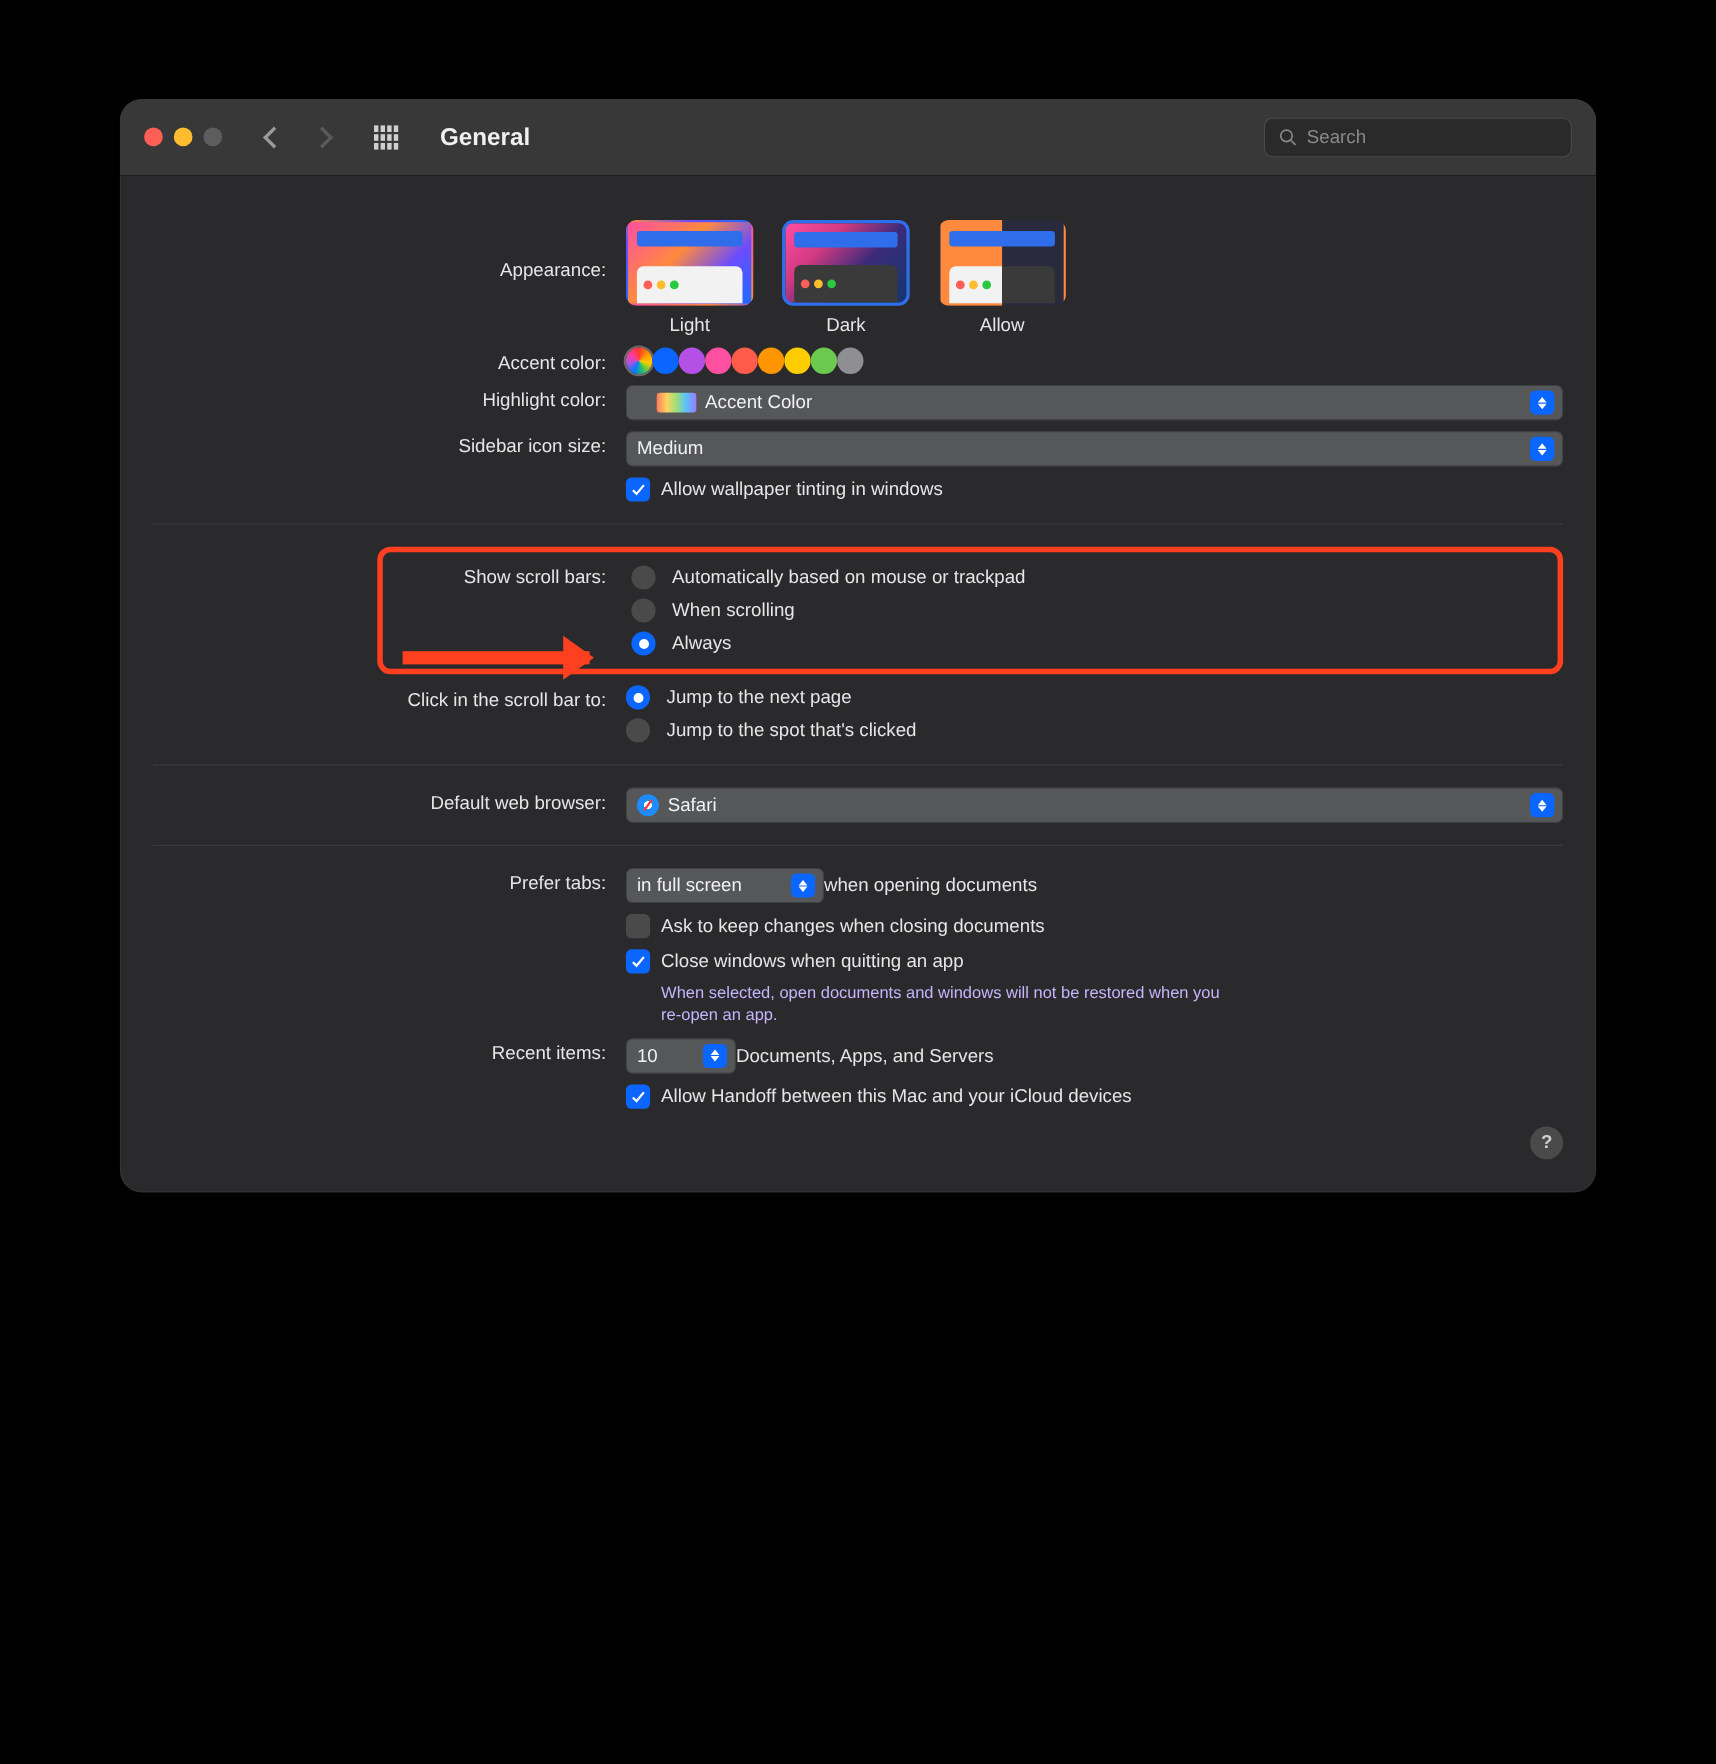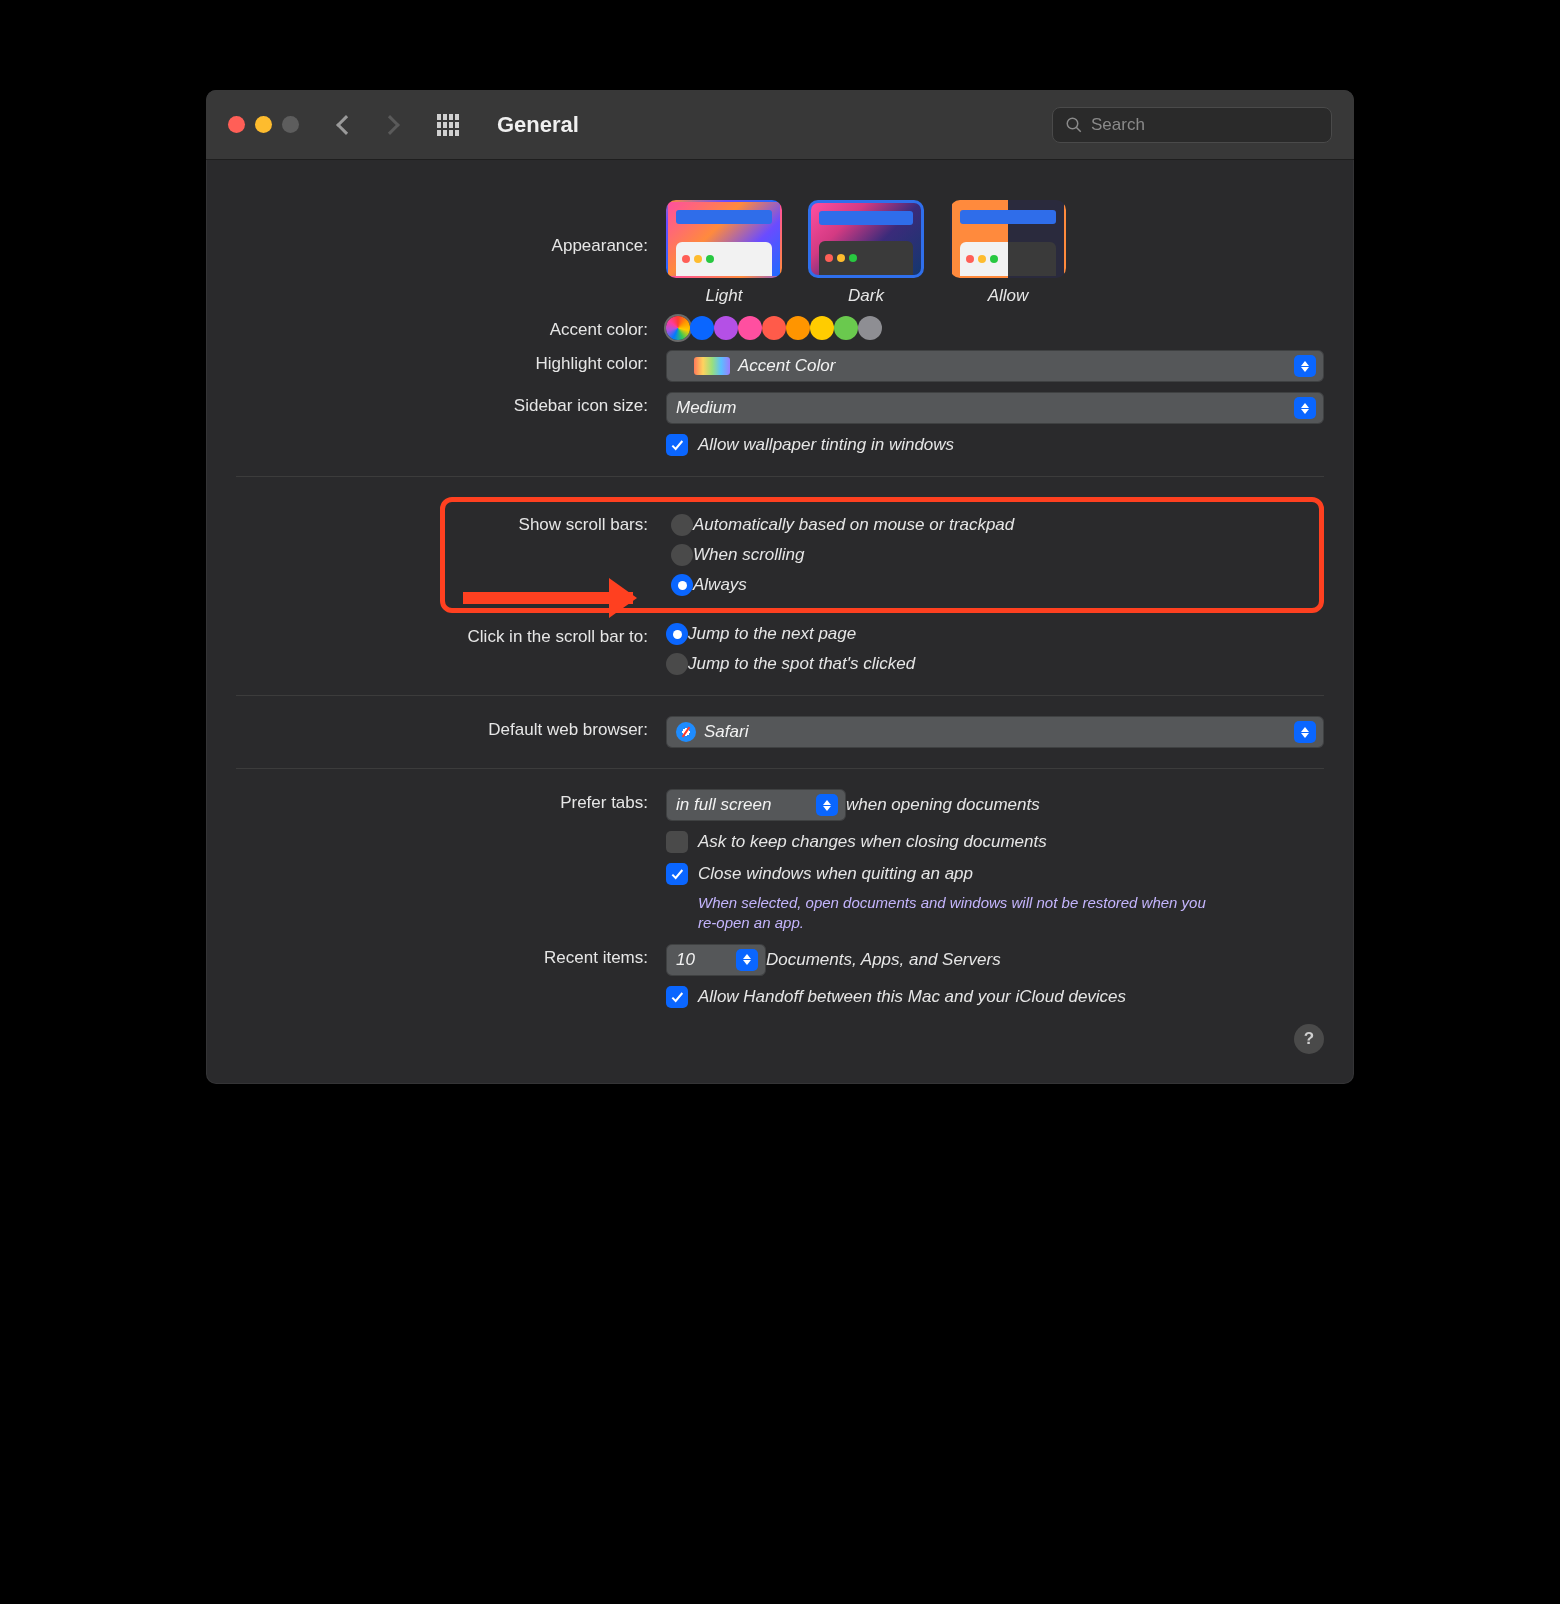--- a/index.html
+++ b/index.html
@@ -9,23 +9,23 @@
     font-size: 17px;
     color: #e6e6e6;
     width: 1560px;
     height: 1604px;
     display: flex;
     align-items: flex-start;
     justify-content: center;
     padding-top: 90px;
   }
   .window {
-    width: 1148px;
+    width: 1342px;
     background: #2a2a2c;
-    border-radius: 10px;
+    border-radius: 20px;
     overflow: hidden;
     box-shadow: 0 30px 80px rgba(0,0,0,.6), 0 0 0 1px rgba(255,255,255,.05) inset;
   }
   
   .titlebar {
     height: 70px;
     background: #383838;
     display: flex;
     align-items: center;
     padding: 0 22px;
@@ -47,21 +47,21 @@
     margin-left:auto; height:36px; width:280px; background:#2a2a2a; border:1px solid #4a4a4a;
     border-radius:8px; display:flex; align-items:center; padding:0 12px; gap:8px; color:#8a8a8a;
   }
   .search svg{width:18px;height:18px;stroke:#8a8a8a;}
   
   .content { padding: 40px 30px 30px 30px; }
   .row { display:flex; align-items:flex-start; margin-bottom:10px;}
   .lbl {
     width: 430px; text-align:right; padding-right:18px; padding-top:4px; color:#e6e6e6;
   }
-  .val { flex:1; display:flex; flex-direction:column; gap:8px;font-style:italic;}
+  .val { flex:1; display:flex; flex-direction:column; gap:8px;}
   .inline { display:flex; align-items:center; flex-wrap:wrap;}
   hr.sep { border:none; border-top:1px solid #3c3c3c; margin:20px 0;}
   
   .cards{display:flex; gap:26px;}
   .card{display:flex; flex-direction:column; align-items:center; gap:8px;}
   .thumb{
     width:116px; height:78px; border-radius:10px; position:relative; overflow:hidden;
     background:linear-gradient(135deg,#ff4fa0 0%,#ff8a3d 40%,#6a4cff 70%,#1e6bff 100%);
     border:2px solid transparent;
   }
@@ -97,21 +97,21 @@
   .select .caret::before{border-bottom:5px solid #fff;}
   .select .caret::after{border-top:5px solid #fff;}
   .select.hl{min-width:230px;padding-left:28px;}
   .gradbox{width:36px;height:18px;border-radius:3px;background:linear-gradient(90deg,#ff7a59,#ffd25f,#9be07a,#5ac0ff,#9a7dff);}
   
   .chk{display:flex; align-items:center; gap:10px;}
   .chk .box{width:22px;height:22px;border-radius:5px;background:#4a4a4a;display:flex;align-items:center;justify-content:center;}
   .chk .box.on{background:#0a66ff;}
   .chk .box.on svg{width:16px;height:16px;stroke:#fff;stroke-width:3;fill:none;}
   
-  .rad{display:flex; align-items:center; gap:0;}
+  .rad{display:flex; align-items:center; gap:15px;}
   .rad .r{width:22px;height:22px;border-radius:50%;background:#4a4a4a;display:flex;align-items:center;justify-content:center;}
   .rad .r.on{background:#0a66ff;}
   .rad .r.on::after{content:"";width:9px;height:9px;border-radius:50%;background:#fff;}
   .subhelp{color:#c4b5fd; font-size:15px; max-width:560px; padding-left:32px; line-height:1.35;}
   
   .callout{border:5px solid #ff4020; border-radius:12px; padding:12px 14px 12px 14px; position:relative;}
   .arrow{
     position:absolute; left:18px; top:90px; width:170px; height:12px; background:#ff4020;
   }
   .arrow::after{

